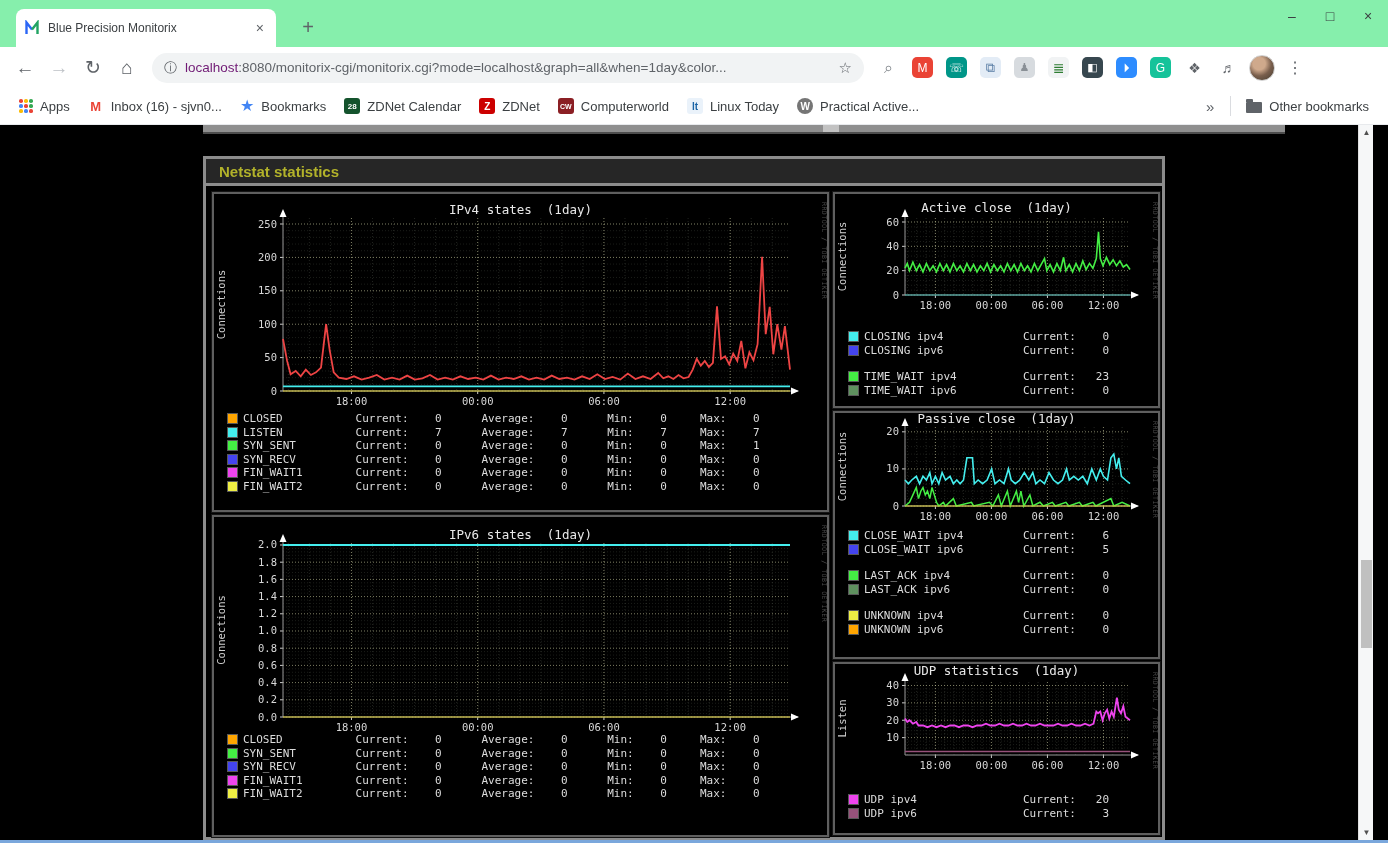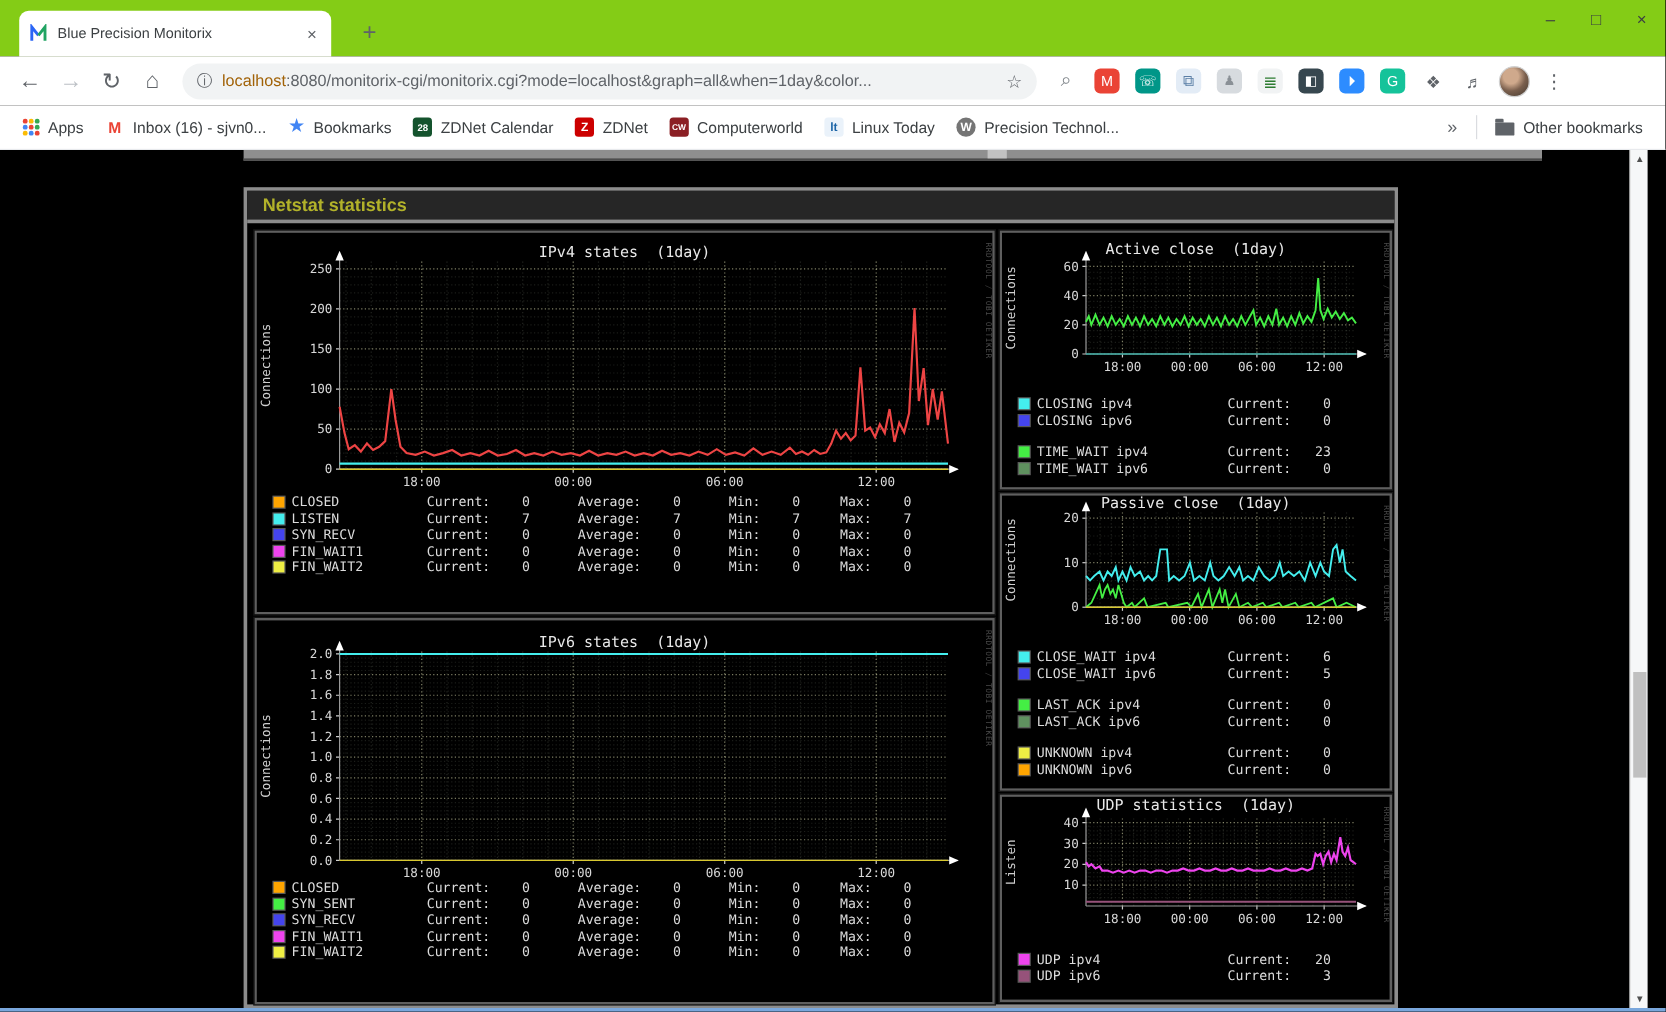--- a/index.html
+++ b/index.html
@@ -1,36 +1,36 @@
 <!DOCTYPE html>
 <html><head>
 <meta charset="utf-8">
 <style>
   * { box-sizing: border-box; margin: 0; padding: 0; }
   html,body { width:1388px; height:843px; overflow:hidden; background:#000; font-family:"Liberation Sans",sans-serif; }
 
   
-  .tabstrip { position:relative; width:100%; height:47px; background:#84cc16; }
+  .tabstrip { position:relative; width:100%; height:47px; background:#86efac; }
   .tab { position:absolute; left:16px; top:9px; width:260px; height:38px; background:#fff;
          border-radius:8px 8px 0 0; display:flex; align-items:center; padding:0 8px; }
   .tab-title { font-size:12px; color:#3c4043; margin-left:8px; flex:1; white-space:nowrap; overflow:hidden; }
   .tab-close { color:#5f6368; font-size:14px; padding:0 4px; cursor:default; }
   .newtab { position:absolute; left:294px; top:14px; font-size:20px; color:#5f6368; width:28px; height:28px;
             text-align:center; line-height:26px; }
   .wincontrols { position:absolute; right:12px; top:8px; display:flex; gap:22px; color:#3c4043; font-size:14px; }
   .wincontrols span { width:16px; text-align:center; }
 
   .toolbar { position:relative; width:100%; height:41px; background:#fff; display:flex; align-items:center; }
   .navbtn { font-size:19px; color:#5f6368; width:34px; text-align:center; }
   .navbtn.disabled { color:#bdc1c6; }
   .omnibox { margin-left:8px; width:712px; height:30px; background:#f1f3f4; border-radius:15px;
              display:flex; align-items:center; padding:0 12px; }
   .omni-info { color:#5f6368; font-size:13px; margin-right:8px; }
   .omni-url { font-size:13.5px; color:#5f6368; white-space:nowrap; overflow:hidden; flex:1; }
-  .omni-url b { color:#a16207; font-weight:normal; }
+  .omni-url b { color:#701a75; font-weight:normal; }
   .omni-star { color:#5f6368; font-size:15px; margin-left:8px; }
   .extbar { display:flex; align-items:center; gap:13px; margin-left:14px; }
   .ext { width:21px; height:21px; border-radius:5px; display:flex; align-items:center; justify-content:center;
          font-size:13px; }
   .avatar { width:26px; height:26px; border-radius:50%; margin-left:10px;
             background:radial-gradient(circle at 38% 32%, #cfa98c 0 28%, #7a5f4d 55%, #41392f 100%);
             border:1px solid #d0d0d0; }
   .menudots { color:#5f6368; font-size:16px; margin:0 10px 0 12px; }
 
   .bookbar { position:relative; width:100%; height:37px; background:#fff; display:flex; align-items:center;
@@ -162,21 +162,21 @@
       <span class="bm">
         <span class="bmbadge" style="background: rgb(139, 31, 36); color: rgb(255, 255, 255); font-size: 7px;">CW</span>
         <span>Computerworld</span>
       </span>
       <span class="bm">
         <span class="bmbadge" style="background: rgb(234, 242, 250); color: rgb(27, 100, 166); font-size: 10px;">lt</span>
         <span>Linux Today</span>
       </span>
       <span class="bm">
         <span class="bmbadge" style="background: rgb(117, 117, 117); color: rgb(255, 255, 255); font-size: 10px; border-radius: 50%;">W</span>
-        <span>Precision Technol...</span>
+        <span>Practical Active...</span>
       </span>
     </span>
   <span class="bm-right">
     <span class="overflow">»</span>
     <span class="bmsep"></span>
     <span class="bm">
       <span class="folder"></span>
       <span>Other bookmarks</span>
     </span>
   </span>
@@ -286,20 +286,24 @@
         <text x="608" y="8" fill="#4a4a4a" text-anchor="start" class="gwm" transform="rotate(90 608 8)">RRDTOOL / TOBI OETIKER</text>
       </svg>
     <div class="glegend" style="top:218px">
         <div class="lrow">
           <span class="sw" style="background: rgb(255, 165, 0);"></span>
           <span class="ltx">CLOSED           Current:    0      Average:    0      Min:    0     Max:    0</span>
         </div>
         <div class="lrow">
           <span class="sw" style="background: rgb(68, 238, 238);"></span>
           <span class="ltx">LISTEN           Current:    7      Average:    7      Min:    7     Max:    7</span>
+        </div>
+        <div class="lrow">
+          <span class="sw" style="background: rgb(68, 238, 68);"></span>
+          <span class="ltx">SYN_SENT         Current:    0      Average:    0      Min:    0     Max:    1</span>
         </div>
         <div class="lrow">
           <span class="sw" style="background: rgb(68, 68, 238);"></span>
           <span class="ltx">SYN_RECV         Current:    0      Average:    0      Min:    0     Max:    0</span>
         </div>
         <div class="lrow">
           <span class="sw" style="background: rgb(238, 68, 238);"></span>
           <span class="ltx">FIN_WAIT1        Current:    0      Average:    0      Min:    0     Max:    0</span>
         </div>
         <div class="lrow">
@@ -621,21 +625,21 @@
         <line x1="70" y1="93" x2="70" y2="8" stroke="#999999"></line>
         <polygon points="304,93 296,89.5 296,96.5" fill="#ffffff"></polygon>
         <polygon points="70,5 66.5,13 73.5,13" fill="#ffffff"></polygon>
         <polyline points="70.0,93.0 74.5,89.3 77.9,81.9 81.3,74.5 83.5,85.6 85.8,78.2 88.0,74.5 90.3,81.9 92.5,78.2 94.8,85.6 97.0,74.5 99.3,81.9 101.5,89.3 103.8,93.0 108.3,89.3 110.5,93.0 118.4,85.6 121.3,93.0 136.4,89.3 138.6,93.0 154.4,89.3 157.8,93.0 163.4,81.9 166.3,93.0 172.4,78.2 175.3,93.0 181.4,78.2 183.6,89.3 185.9,78.2 188.8,93.0 194.9,81.9 197.8,93.0 205.0,89.3 208.4,93.0 217.4,89.3 220.3,93.0 230.9,89.3 233.8,93.0 244.4,89.3 247.3,93.0 257.9,89.3 260.8,93.0 275.9,85.6 278.8,93.0 287.1,89.3 295.0,93.0" fill="none" stroke="#44ee44" stroke-width="1.5"></polyline>
         <polyline points="70.0,67.0 73.4,70.7 76.8,67.0 81.3,63.3 84.6,70.7 88.0,63.3 91.4,67.0 94.8,59.6 97.0,70.7 100.4,63.3 103.8,70.7 107.1,59.6 110.5,67.0 115.0,63.3 118.4,70.7 121.8,67.0 125.1,70.7 128.5,67.0 131.9,44.8 137.5,44.8 139.3,70.7 143.1,67.0 147.6,70.7 152.1,67.0 156.6,55.9 160.0,70.7 164.5,67.0 169.0,70.7 173.5,55.9 176.2,67.0 180.3,70.7 184.8,67.0 189.3,59.6 193.8,67.0 197.8,59.6 200.9,70.7 205.0,67.0 209.5,70.7 214.0,59.6 218.5,67.0 223.0,70.7 227.5,67.0 231.5,55.9 234.3,67.0 238.8,63.3 243.3,67.0 247.8,63.3 252.3,70.7 256.8,55.9 261.3,67.0 265.3,55.9 268.4,63.3 272.5,67.0 275.9,44.8 278.8,41.1 281.5,55.9 283.8,44.8 286.4,63.3 290.5,67.0 295.0,70.7" fill="none" stroke="#44eeee" stroke-width="1.6"></polyline>
         <polyline points="70.0,93.0 295.0,93.0" fill="none" stroke="#d8c830" stroke-width="1.2"></polyline>
         <text x="161.5" y="10" fill="#e8e8e8" text-anchor="middle" class="gtitle">Passive close&nbsp;&nbsp;(1day)</text>
         <text x="11" y="53.5" fill="#cfcfcf" text-anchor="middle" class="gtxt" transform="rotate(-90 11 53.5)">Connections</text>
         <text x="318" y="8" fill="#4a4a4a" text-anchor="start" class="gwm" transform="rotate(90 318 8)">RRDTOOL / TOBI OETIKER</text>
       </svg>
-    <div class="glegend" style="top:128px">
+    <div class="glegend" style="top:116px">
         <div class="lrow">
           <span class="sw" style="background: rgb(68, 238, 238);"></span>
           <span class="ltx">CLOSE_WAIT ipv4         Current:    6</span>
         </div>
         <div class="lrow">
           <span class="sw" style="background: rgb(68, 68, 238);"></span>
           <span class="ltx">CLOSE_WAIT ipv6         Current:    5</span>
         </div>
         <div class="lgap"></div>
         <div class="lrow">

